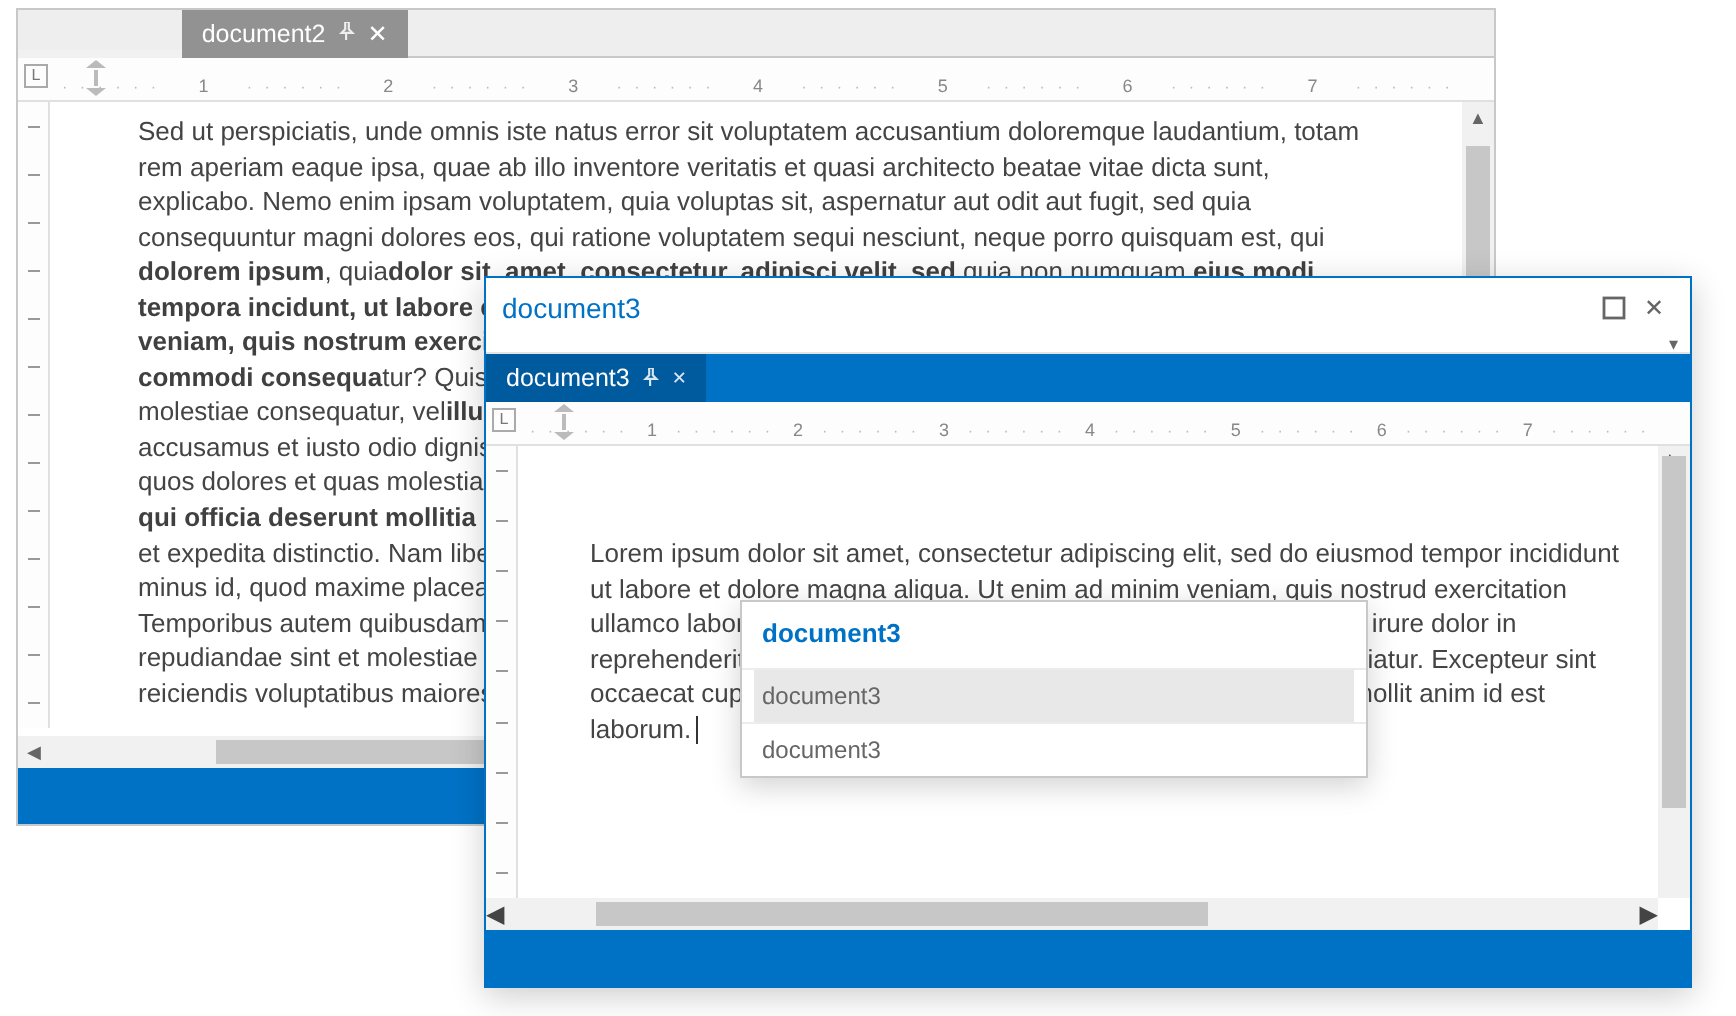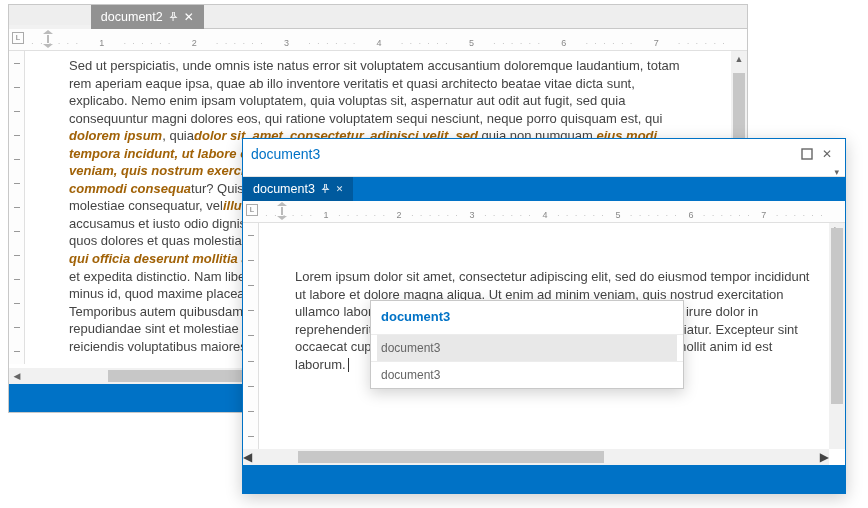--- a/index.html
+++ b/index.html
@@ -19,21 +19,21 @@
   .vruler span { width: 6px; height: 1px; background: #999; margin-left: 5px; }
   .ruler-corner { position: absolute; left: 3px; top: 3px; width: 12px; height: 12px; border: 1px solid #aaa; font-size: 8px; line-height: 10px; text-align: center; color: #777; }
   .ruler-ticks { position: absolute; left: 22px; right: 20px; top: 0; bottom: 0; display: flex; justify-content: space-between; align-items: flex-end; padding-bottom: 2px; }
   .ruler-ticks span { font-size: 9px; color: #888; display: flex; flex-direction: column; align-items: center; }
   .ruler-ticks .dots::before { content: "· · · · · ·"; color: #bbb; letter-spacing: 2px; font-size: 8px; }
   .ruler-ticks .num::before { content: attr(data-num); }
   .ruler-marker { position: absolute; left: 34px; top: 1px; width: 10px; height: 18px; }
   .ruler-marker svg { width: 100%; height: 100%; }
 
   .document-body { position: absolute; left: 16px; right: 16px; top: 46px; bottom: 48px; padding: 6px 44px 6px 44px; overflow: hidden; line-height: 1.35; font-size: 13px; color: #444; }
-  .document-body b { font-weight: 700; color: #a16207; font-style: italic; }
+  .document-body b { font-weight: 700; color: #404040; }
 
   
   .hscroll, .vscroll { position: absolute; background: #f1f1f1; }
   .hscroll { left: 0; right: 16px; bottom: 28px; height: 16px; display: flex; align-items: center; }
   .hscroll .arrow, .vscroll .arrow { width: 16px; height: 16px; display: flex; align-items: center; justify-content: center; color: #666; font-size: 9px; background: #f1f1f1; }
   .hscroll .track { flex: 1; height: 16px; background: #f1f1f1; position: relative; }
   .hscroll .thumb { position: absolute; top: 2px; bottom: 2px; background: #c7c7c7; }
   .vscroll { right: 0; top: 46px; bottom: 44px; width: 16px; display: flex; flex-direction: column; }
   .vscroll .track { flex: 1; position: relative; }
   .vscroll .thumb { position: absolute; left: 2px; right: 2px; background: #c7c7c7; }

